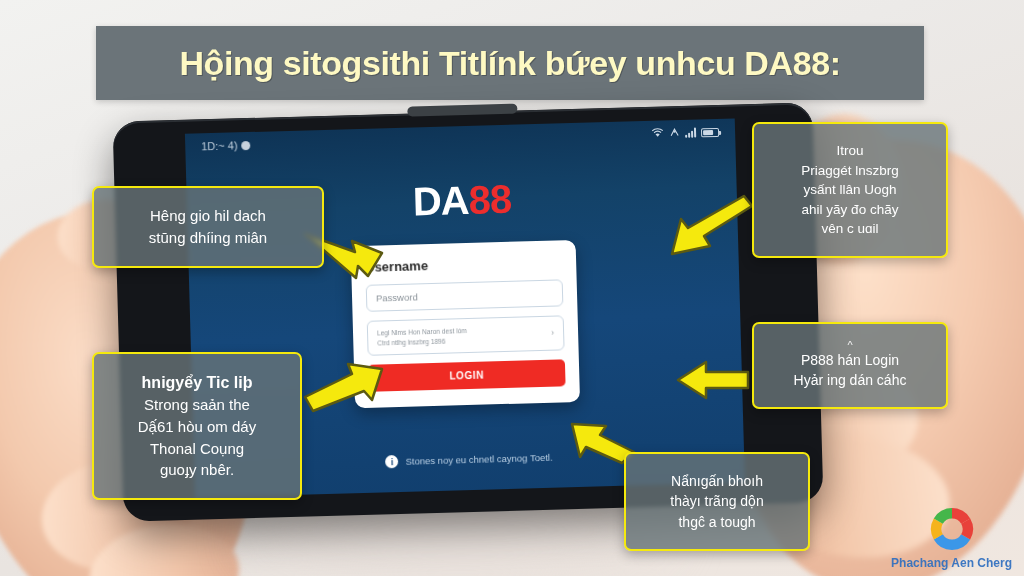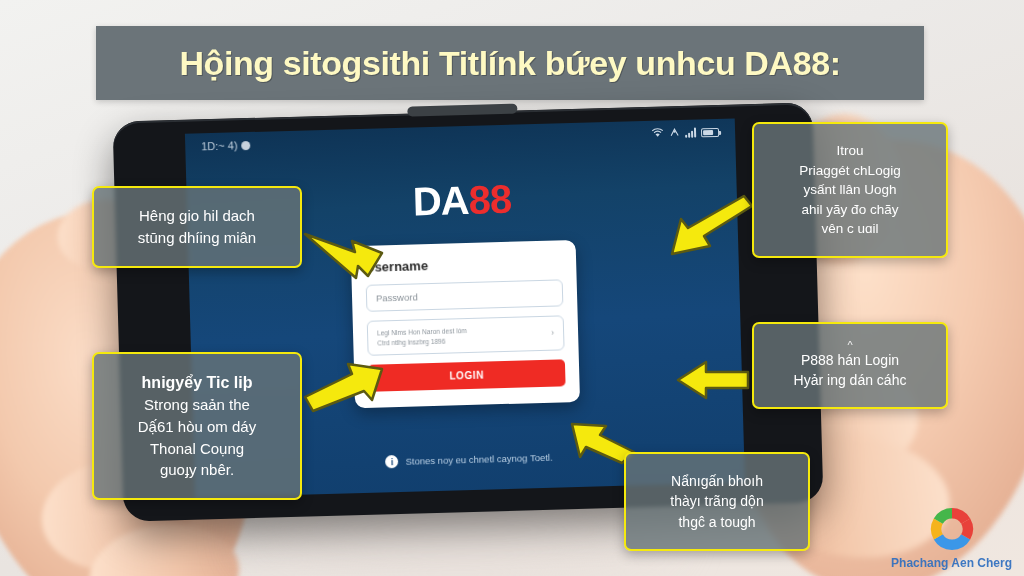--- a/index.html
+++ b/index.html
@@ -173,21 +173,21 @@
     color:#ffffff;
     padding:17px 12px;
     text-align:center;
     box-shadow: 0 4px 12px rgba(0,0,0,.28);
     backdrop-filter: blur(2px);
   }
   .callout .line { font-size:15px; line-height:1.45; white-space:nowrap; }
   .callout .line.head { font-weight:bold; font-size:16px; }
   .callout .caret { font-size:11px; line-height:.8; opacity:.9; }
 
-  #callout-top-left   { left:92px;  top:186px;  width:210px; }
+  #callout-top-left   { left:92px;  top:186px;  width:232px; }
   #callout-bottom-left{ left:92px;  top:352px;  width:210px; }
   #callout-top-right  { left:752px; top:122px;  width:196px; }
   #callout-mid-right  { left:752px; top:322px;  width:196px; }
   #callout-bottom-right{left:624px; top:452px;  width:186px; }
   #callout-bottom-right .line, #callout-mid-right .line { font-size:14px; }
   #callout-top-right .line { font-size:13.5px; }
 
   
   .arrow-svg { position:absolute; left:0; top:0; width:1024px; height:576px; pointer-events:none; }
 
@@ -302,21 +302,21 @@
   <div class="callout" id="callout-bottom-left">
     <div class="line head">hnigyểy Tic liþ</div>
     <div class="line">Strong saản the</div>
     <div class="line">Dậ́61 hòu om dáy</div>
     <div class="line">Thonal Coụng</div>
     <div class="line">guoɟy nbêr.</div>
   </div>
 
   <div class="callout" id="callout-top-right">
     <div class="line">Itrou</div>
-    <div class="line">Priaggét chLogig</div>
+    <div class="line">Priaggét lnszbrg</div>
     <div class="line">ysấnt llân Uogh</div>
     <div class="line">ahil yãy đo chãy</div>
     <div class="line">vên c uɑil</div>
   </div>
 
   <div class="callout" id="callout-mid-right">
     <div class="caret">^</div>
     <div class="line">P888 hán Login</div>
     <div class="line">Hyảr ing dán cáhc</div>
   </div>

